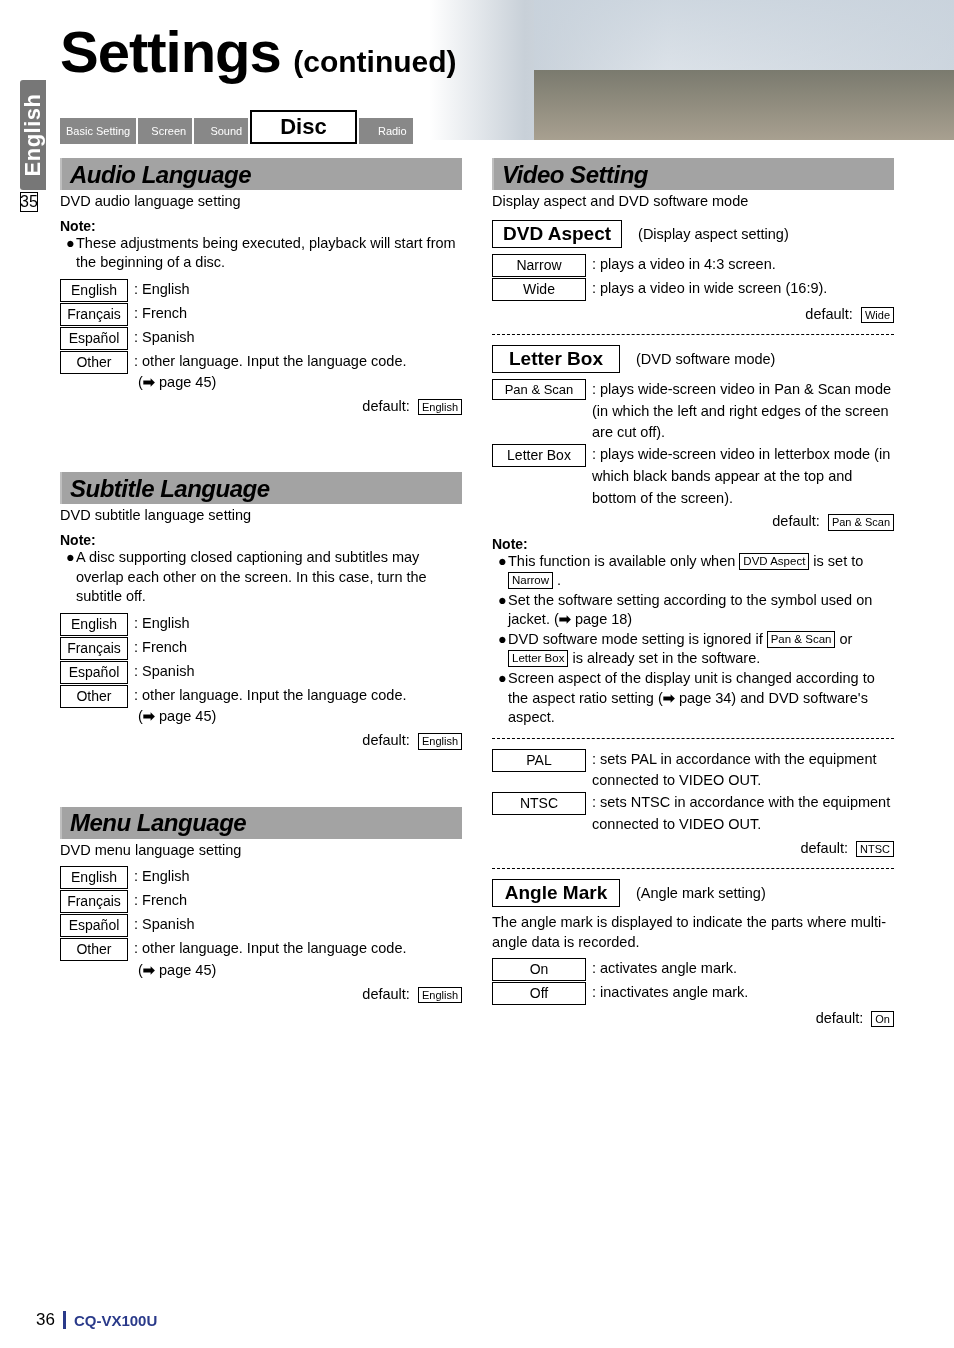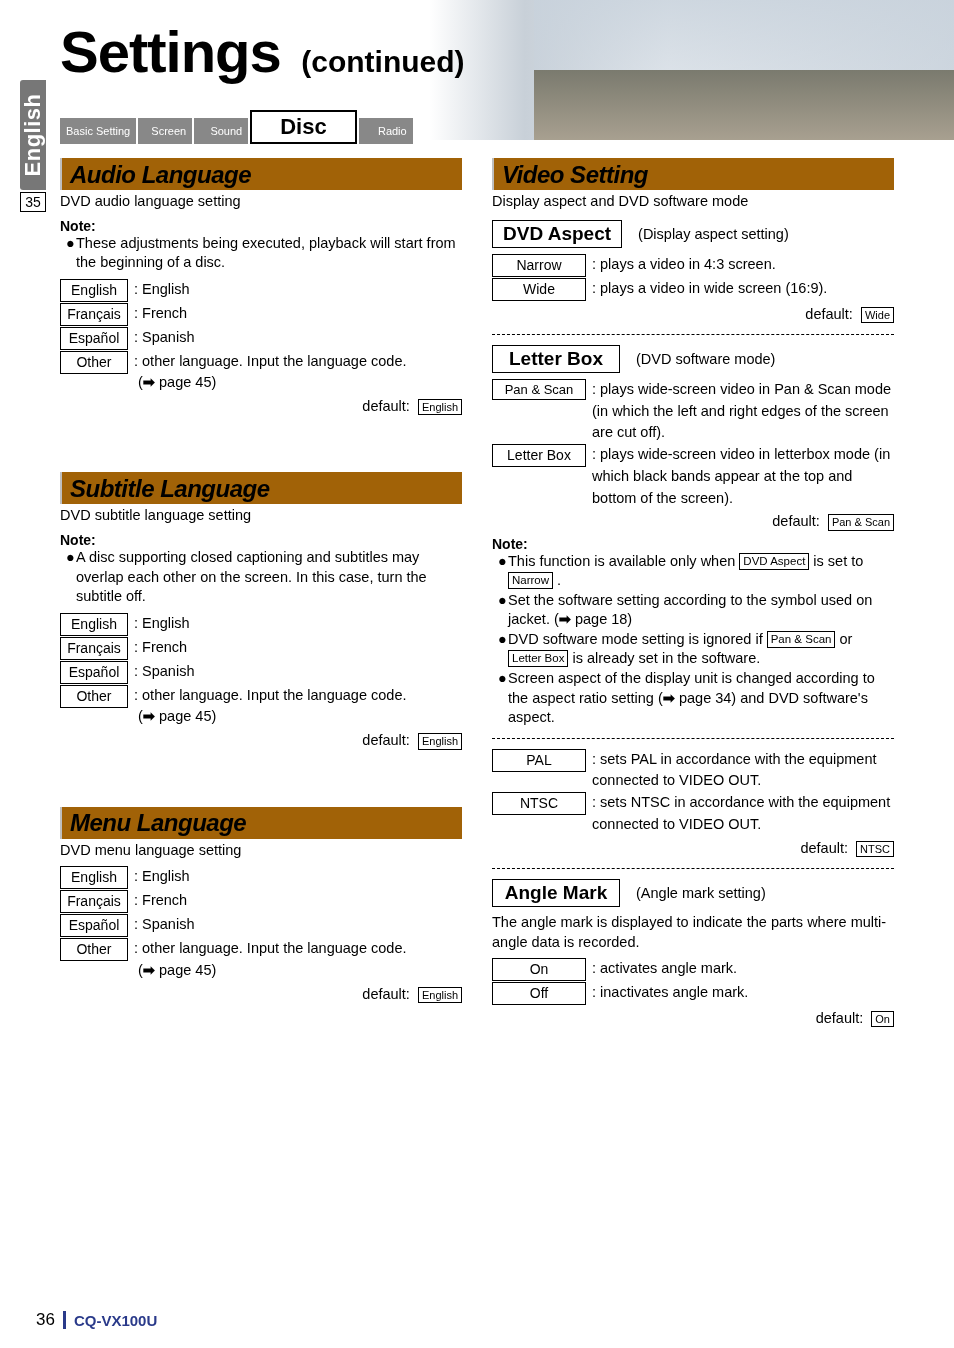--- a/index.html
+++ b/index.html
@@ -32,21 +32,21 @@
   }
   .page-title .big {
     font-size: 58px;
     font-weight: 900;
     letter-spacing: -1px;
     font-family: Helvetica, Arial, sans-serif;
   }
   .page-title .cont {
     font-size: 30px;
     font-weight: 900;
-    margin-left: 16px;
+    margin-left: 8px;
   }
   .side-tab {
     position: absolute;
     left: 20px; top: 80px;
     width: 26px; height: 110px;
     background: #777;
     border-radius: 3px 0 0 3px;
     display: flex;
     align-items: center;
     justify-content: center;
@@ -55,23 +55,23 @@
   .side-tab span {
     transform: rotate(-90deg);
     color: #fff;
     font-weight: 900;
     font-size: 22px;
     letter-spacing: 0.5px;
   }
   .side-pagebox {
     position: absolute;
     left: 20px; top: 192px;
-    width: 26px; height: 20px;
+    width: 18px; height: 20px;
     border: 1px solid #000;
-    font-size: 14px;
+    font-size: 16px;
     display: flex;
     align-items: center;
     justify-content: center;
     z-index: 3;
   }
   .tabrow {
     position: absolute;
     top: 110px; left: 60px;
     display: flex;
     align-items: flex-end;
@@ -100,21 +100,21 @@
     top: 158px;
     left: 60px;
     right: 60px;
     bottom: 40px;
     display: flex;
     gap: 30px;
     z-index: 2;
   }
   .col { width: 50%; }
   .section-head {
-    background: #a16207;
+    background: #a3a3a3;
     padding: 3px 8px 2px 8px;
     margin-bottom: 2px;
     border-left: 2px solid #bfbfbf;
     height: 32px;
     display: flex;
     align-items: center;
   }
   .section-head span {
     font-weight: 900;
     font-size: 24px;

